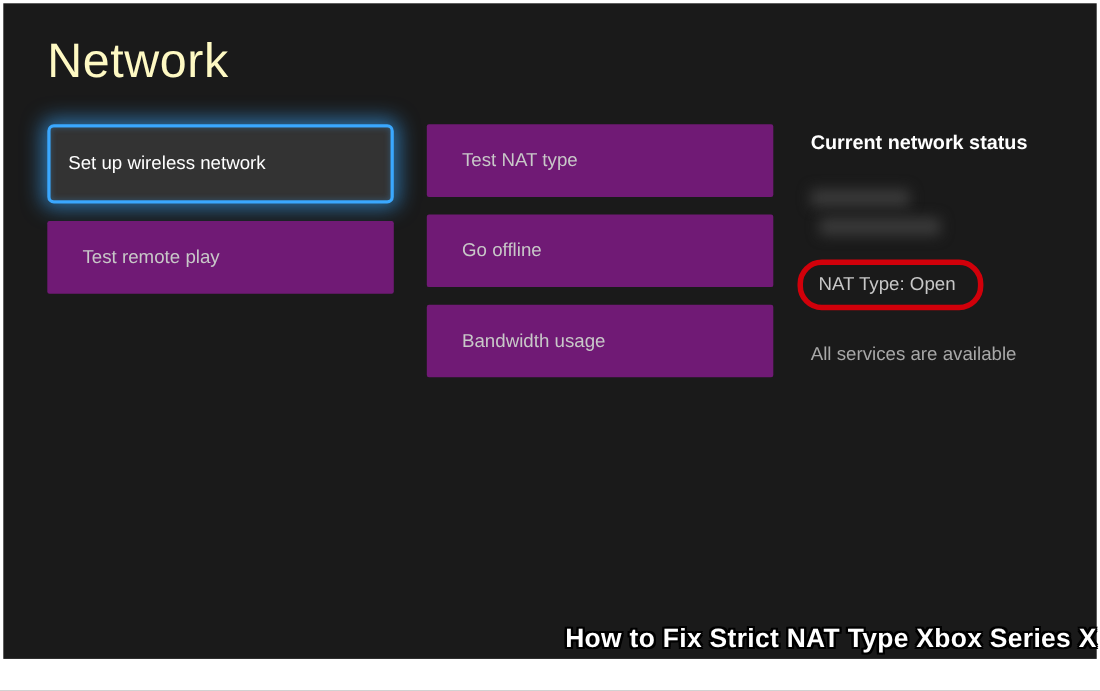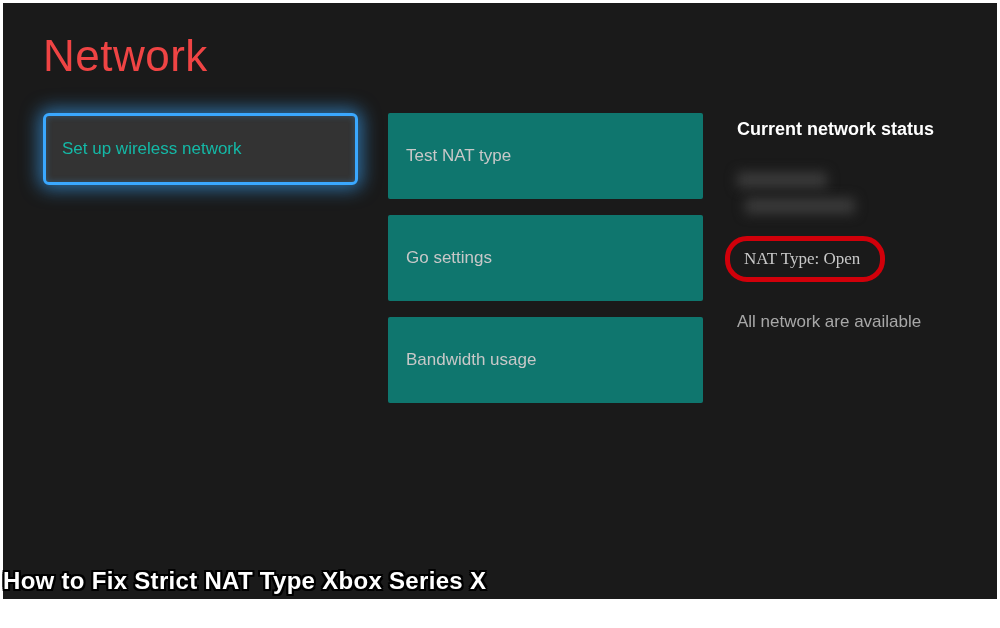--- a/index.html
+++ b/index.html
@@ -20,56 +20,56 @@
     }
     .screen {
       width: 994px;
       height: 596px;
       margin: 0 auto;
       background: #1a1a1a;
       position: relative;
       padding: 28px 40px 0 40px;
     }
     .page-title {
-      color: #ef4444;
+      color: #fef9c3;
       font-size: 44px;
       font-weight: 300;
       margin-bottom: 32px;
       letter-spacing: 0.5px;
     }
     .content {
       display: flex;
       gap: 32px;
     }
     .buttons-area {
       display: flex;
       gap: 30px;
     }
     .button-col {
       display: flex;
       flex-direction: column;
       gap: 16px;
     }
     .menu-btn {
       width: 315px;
-      height: 86px;
-      background: #0f766e;
+      height: 66px;
+      background: #701a75;
       color: #c8c8c8;
       font-size: 17px;
       display: flex;
       align-items: center;
-      padding: 0 18px;
+      padding: 0 32px;
       cursor: pointer;
       border: none;
       text-align: left;
       border-radius: 2px;
     }
     .menu-btn.selected {
       background: #333333;
-      color: #14b8a6;
+      color: #ffffff;
       border: 3px solid #3aa8ff;
       border-radius: 6px;
       box-shadow: 0 0 18px 4px rgba(58,168,255,0.6), inset 0 0 6px rgba(58,168,255,0.3);
       padding: 0 16px;
       height: 72px;
     }
     .status-panel {
       flex: 1;
       padding-top: 6px;
       padding-left: 2px;
@@ -104,32 +104,31 @@
       display: inline-block;
       border: 5px solid #d1000a;
       border-radius: 22px;
       padding: 8px 20px 8px 14px;
       margin-left: -12px;
       margin-bottom: 30px;
     }
     .nat-text {
       color: #c8c8c8;
       font-size: 17px;
-      font-family: Liberation Serif, serif;
     }
     .services-text {
       color: #a8a8a8;
       font-size: 17px;
     }
     .caption {
       position: absolute;
       bottom: 4px;
       left: 0;
       right: 0;
-      text-align: left;
+      text-align: right;
       color: #ffffff;
       font-size: 24px;
       font-weight: 800;
       font-family: Arial, sans-serif;
       text-shadow: 2px 2px 0 #000, -2px -2px 0 #000, 2px -2px 0 #000, -2px 2px 0 #000, 0 2px 0 #000, 2px 0 0 #000, 0 -2px 0 #000, -2px 0 0 #000;
       letter-spacing: 0.3px;
     }
   </style>
 </head>
 <body>
@@ -138,47 +137,50 @@
   <div class="screen">
     <h1 class="page-title">Network</h1>
 
     <div class="content">
       <div class="buttons-area">
 
         <div class="button-col">
           <button class="menu-btn selected">
             <span>Set up wireless network</span>
           </button>
+          <button class="menu-btn">
+            <span>Test remote play</span>
+          </button>
         </div>
 
         <div class="button-col">
           <button class="menu-btn">
             <span>Test NAT type</span>
           </button>
           <button class="menu-btn">
-            <span>Go settings</span>
+            <span>Go offline</span>
           </button>
           <button class="menu-btn">
             <span>Bandwidth usage</span>
           </button>
         </div>
 
       </div>
 
       <div class="status-panel">
         <div class="status-title">Current network status</div>
 
         <div class="blurred-info">
           <div class="blur-line line1"></div>
           <div class="blur-line line2"></div>
         </div>
 
         <div class="nat-highlight">
           <span class="nat-text">NAT Type: Open</span>
         </div>
 
-        <div class="services-text">All network are available</div>
+        <div class="services-text">All services are available</div>
       </div>
     </div>
 
     <div class="caption">How to Fix Strict NAT Type Xbox Series X</div>
   </div>
 </div>
 
 </body></html>

